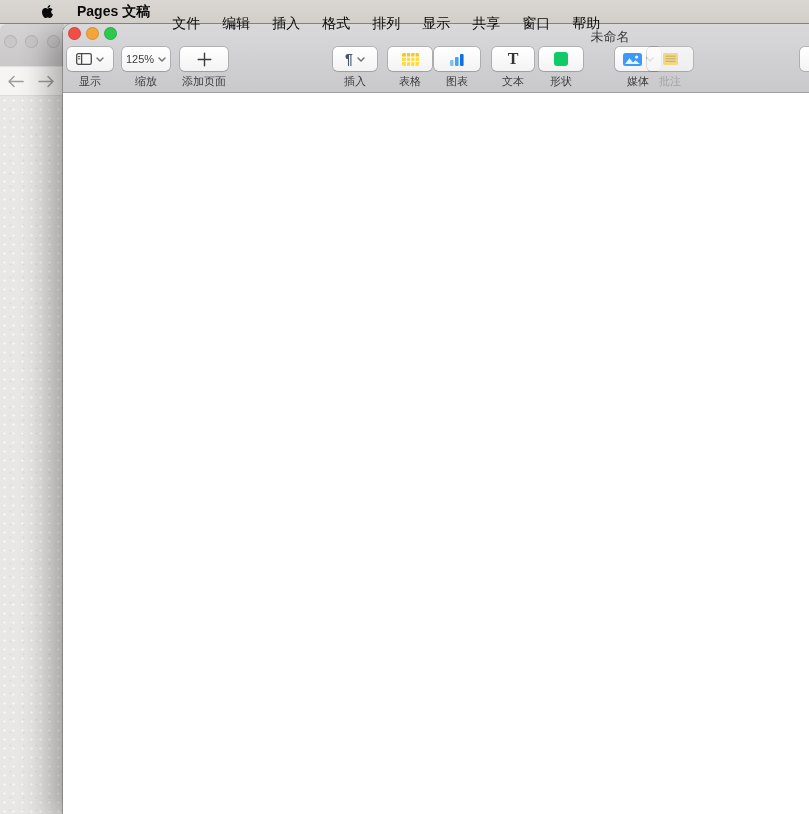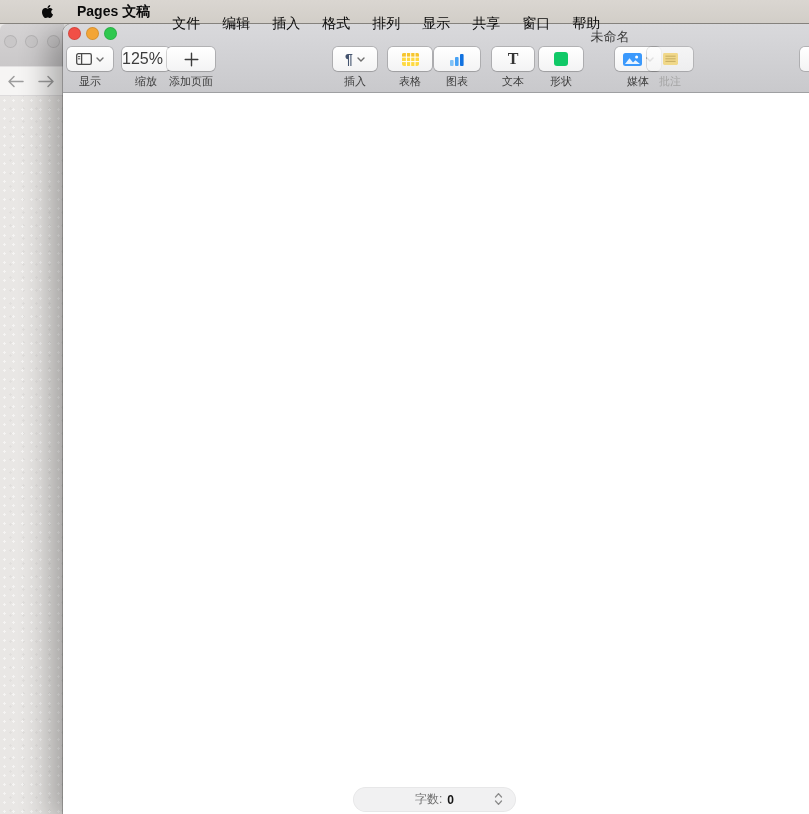--- a/index.html
+++ b/index.html
@@ -44,21 +44,21 @@
 
   
   .titem { position:absolute; top:23px; text-align:center; }
   .tbtn { height:24px; width:100%; border-radius:5px;
     background:linear-gradient(#ffffff,#f3f3f4);
     box-shadow:0 0 0 1px rgba(0,0,0,.16), 0 1px 1px rgba(0,0,0,.08);
     display:flex; align-items:center; justify-content:center; gap:4px; }
   .tlabel { margin-top:3px; font-size:11px; color:#3d3d3d; white-space:nowrap; }
   .titem.disabled .tbtn { background:linear-gradient(#fdfdfd,#f6f6f6); opacity:.82; }
   .titem.disabled .tlabel { color:#a4a4a4;font-family:Liberation Serif, serif; }
-  .zoomval { font-size:16px; color:#3c3c3c; }
+  .zoomval { font-size:11px; color:#3c3c3c; }
   .ticon-text { font-family:"Liberation Serif","DejaVu Serif",serif;
     font-size:16px; font-weight:600; color:#333; line-height:1; }
 
   
   .pw-doc { position:absolute; left:0; top:69px; width:100%; height:721px; background:#ffffff; }
 
   
   .wordpill { position:absolute; left:290px; top:763px; width:163px; height:25px;
     border-radius:13px; background:#f1f1f2;
     box-shadow:inset 0 0 0 1px rgba(0,0,0,.04);
@@ -136,21 +136,21 @@
     <div class="titem" style="left:59px;width:48px">
       <div class="tbtn">
         <span class="zoomval">125%</span>
         <svg width="8" height="5" viewBox="0 0 8 5">
             <path d="M1 1l3 3 3-3" fill="none" stroke="#6f6f6f" stroke-width="1.4" stroke-linecap="round"></path>
           </svg>
       </div>
       <div class="tlabel">缩放</div>
     </div>
 
-    <div class="titem" style="left:104px;width:48px">
+    <div class="titem" style="left:117px;width:48px">
       <div class="tbtn">
         <svg width="15" height="15" viewBox="0 0 15 15">
             <path d="M7.5 1.2v12.6M1.2 7.5h12.6" stroke="#3c3c3c" stroke-width="1.4" stroke-linecap="round"></path>
           </svg>
       </div>
       <div class="tlabel">添加页面</div>
     </div>
 
     <div class="titem" style="left:270px;width:44px">
       <div class="tbtn">
@@ -234,23 +234,13 @@
       <div class="tlabel">批注</div>
     </div>
 
     <div class="partialbtn"></div>
   </div>
 
   <div class="pw-doc">
     
   </div>
 
-  <div class="wordpill">
-    <span>字数:</span>
-    <span class="wc-value">0</span>
-    <span class="wc-stepper">
-      <svg width="9" height="14" viewBox="0 0 9 14">
-        <path d="M1.5 5 4.5 1.6 7.5 5" fill="none" stroke="#8b8b8b" stroke-width="1.3" stroke-linecap="round" stroke-linejoin="round"></path>
-        <path d="M1.5 9 4.5 12.4 7.5 9" fill="none" stroke="#8b8b8b" stroke-width="1.3" stroke-linecap="round" stroke-linejoin="round"></path>
-      </svg>
-    </span>
-  </div>
 </div>
 
 </body></html>

